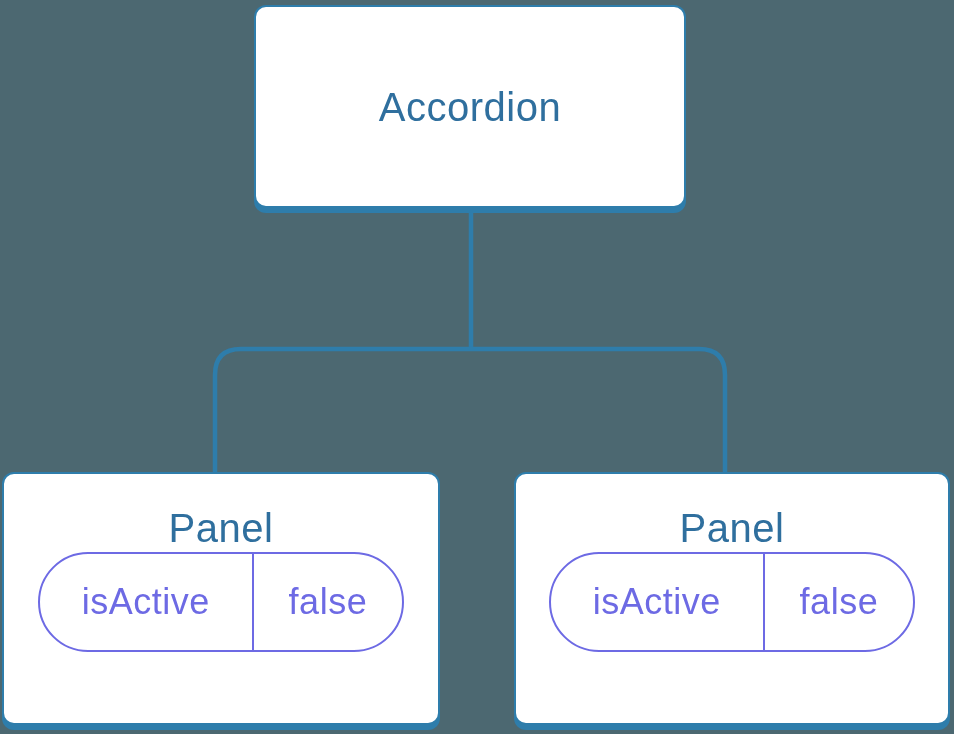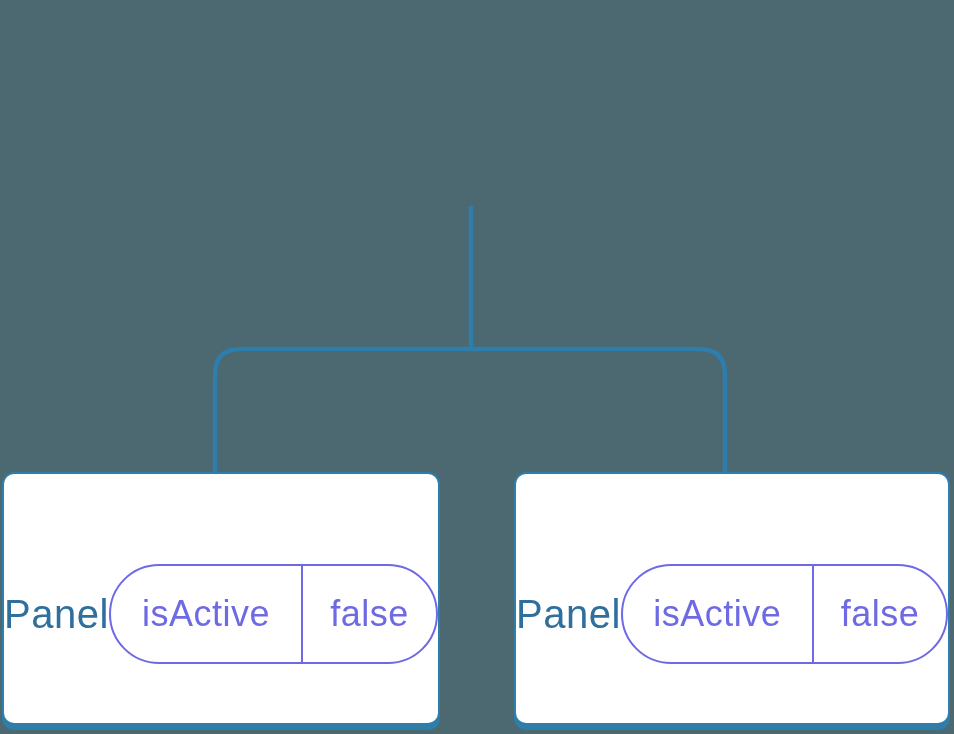--- a/index.html
+++ b/index.html
@@ -47,21 +47,21 @@
     width: 432px;
     height: 203px;
     display: flex;
     align-items: center;
     justify-content: center;
   }
   .node-panel {
     top: 472px;
     height: 253px;
     display: flex;
-    flex-direction: row;
+    flex-direction: column;
     align-items: center;
     padding-top: 30px;
   }
   .node-panel-left  { left: 2px;   width: 438px; }
   .node-panel-right { left: 514px; width: 436px; }
   .state-pill {
     width: 366px;
     height: 100px;
     border: 2px solid var(--state-stroke, #6d6ae4);
     border-radius: 50px;
@@ -90,20 +90,23 @@
 </head>
 <body>
 
 <div class="canvas">
 
   <svg class="connectors" viewBox="0 0 954 734" xmlns="http://www.w3.org/2000/svg">
     <path d="M 471 206 L 471 351"></path>
     <path d="M 215 474 L 215 375 Q 215 349 241 349 L 699 349 Q 725 349 725 375 L 725 474"></path>
   </svg>
 
+  <div class="node node-root">
+    <div class="node-label">Accordion</div>
+  </div>
 
   <div class="node node-panel node-panel-left">
     <div class="node-label">Panel</div>
     <div class="state-pill">
       <div class="pill-cell pill-key">isActive</div>
       <div class="pill-cell pill-value">false</div>
     </div>
   </div>
 
   <div class="node node-panel node-panel-right">

